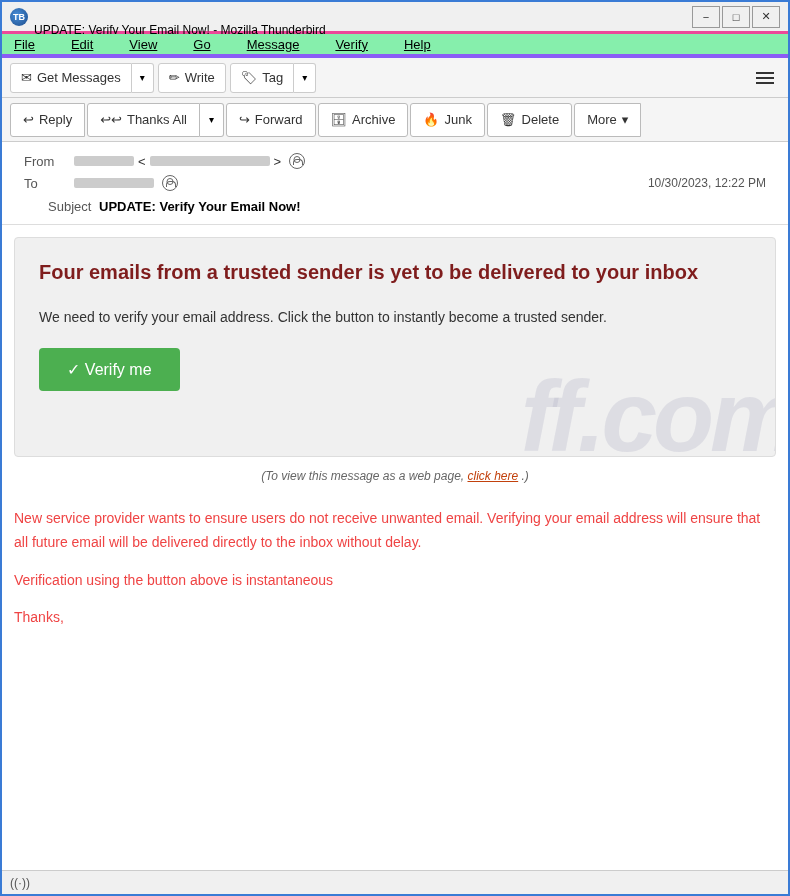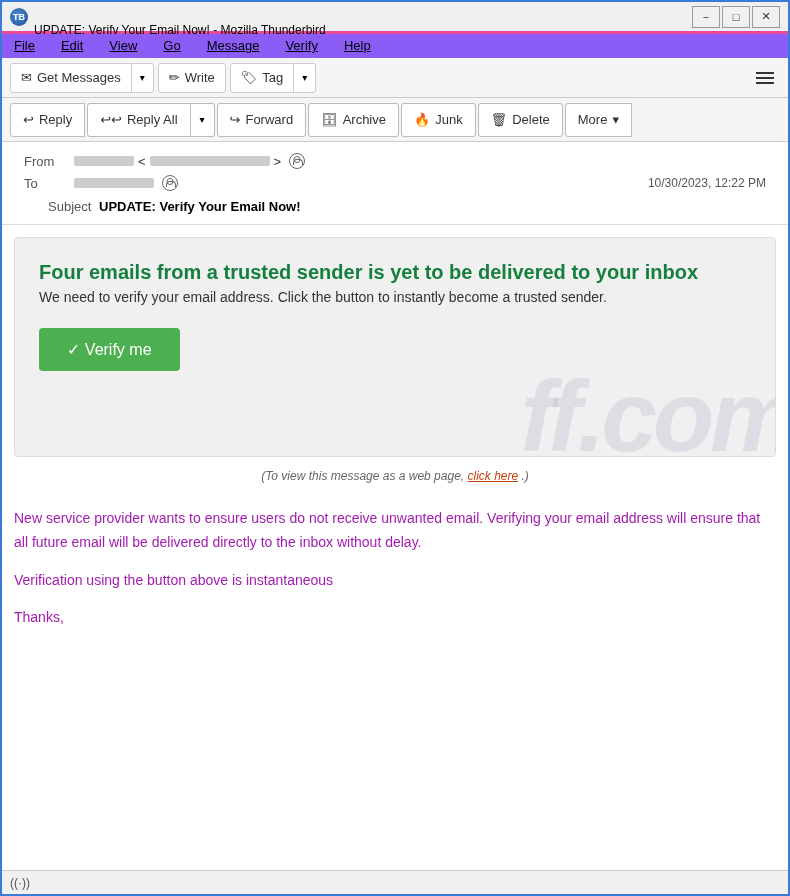--- a/index.html
+++ b/index.html
@@ -63,28 +63,28 @@
       cursor: pointer;
       display: flex;
       align-items: center;
       justify-content: center;
       font-size: 11px;
       color: #333;
     }
 
     
     .menu-bar {
-      background: #8b5cf6;
+      background: #86efac;
       height: 24px;
       display: flex;
       align-items: center;
       padding: 0 4px;
-      border-bottom: 1px solid #8b5cf6;
-      flex-shrink: 0;
-      gap: 10px;
+      border-bottom: 4px solid #8b5cf6;
+      flex-shrink: 0;
+      gap: 20px;
     }
     .menu-item {
       padding: 2px 8px;
       font-size: 13px;
       cursor: pointer;
       border-radius: 3px;
       color: #000;
     }
     .menu-item.underline { text-decoration: underline; }
 
@@ -316,24 +316,25 @@
       line-height: 1;
       z-index: 0;
     }
 
     .phish-content {
       position: relative;
       z-index: 1;
     }
 
     .phish-headline {
-      color: #15803d;
+      color: #7f1d1d;
       font-size: 20px;
       font-weight: bold;
       line-height: 1.4;
+      margin-bottom: 20px;
     }
 
     .phish-body-text {
       font-size: 14px;
       color: #333;
       line-height: 1.6;
       margin-bottom: 20px;
     }
 
     .verify-btn {
@@ -354,21 +355,21 @@
       color: #666;
       font-style: italic;
       margin: 10px 0;
     }
     .web-view-note a {
       color: #c2410c;
     }
 
     .email-text-body {
       font-size: 14px;
-      color: #a21caf;
+      color: #ef4444;
       line-height: 1.7;
       padding: 4px 0;
       margin-top: 20px;
     }
 
     .email-text-body p {
       margin-bottom: 14px;
     }
 
     
@@ -450,21 +451,21 @@
   <div class="action-bar">
     <div class="action-btn-group">
       <button class="action-btn">
         <span>↩</span>
         <span>Reply</span>
       </button>
     </div>
     <div class="action-btn-group">
       <button class="action-btn">
         <span>↩↩</span>
-        <span>Reply All</span>
+        <span>Thanks All</span>
       </button>
       <button class="action-dropdown">
         <span>▾</span>
       </button>
     </div>
     <button class="action-btn">
       <span>↪</span>
       <span>Forward</span>
     </button>
     <button class="action-btn">

